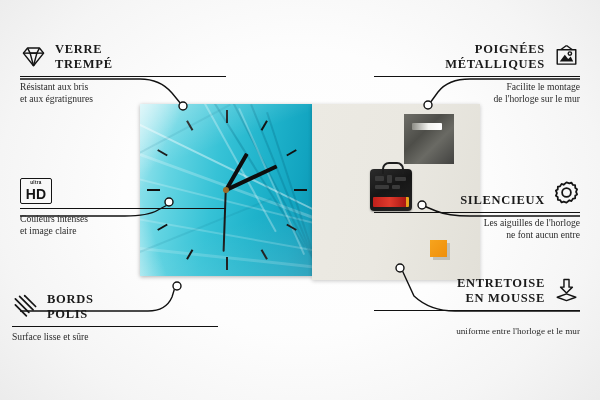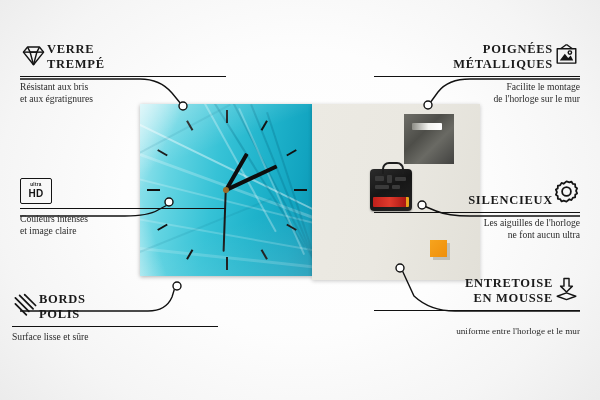--- a/index.html
+++ b/index.html
@@ -66,41 +66,41 @@
   .mv-dot{position:absolute;background:#3a3a3a;border-radius:1px;}
   .spacer{
     position:absolute;left:118px;top:136px;width:17px;height:17px;
     background:linear-gradient(135deg,#f7a41d 0%,#ef8f0c 100%);
     box-shadow:3px 3px 0 rgba(120,120,115,.33);
   }
   
   svg.lines{position:absolute;left:0;top:0;width:600px;height:400px;}
   
   .feat{position:absolute;width:206px;}
-  .feat .hd{display:flex;}
+  .feat .hd{display:flex;align-items:center;gap:8px;}
   .feat.right .hd{justify-content:flex-end;}
   .feat .ttl{
     font-family:"Liberation Serif", serif;
     font-weight:700;font-size:12.5px;letter-spacing:.7px;color:#1a1a1a;
     line-height:1.18;text-transform:uppercase;
   }
   .feat.right .ttl{text-align:right;}
   .feat .rule{height:1px;background:#111;margin:4px 0 4px 0;}
   .feat .sub{
     font-family:"Liberation Serif", serif;
     font-size:9.6px;color:#2b2b2b;line-height:1.30;
   }
   .feat.right .sub{text-align:right;font-family:Liberation Serif, serif;}
   .ico{width:27px;height:27px;flex:0 0 27px;display:block;}
   .ico.hd-badge{
     width:30px;height:24px;flex:0 0 30px;border:1.6px solid #141414;border-radius:2px;
     display:flex;flex-direction:column;align-items:center;justify-content:center;line-height:1;
   }
   .hd-badge .u{font-family:"Liberation Sans",sans-serif;font-size:4.6px;font-weight:700;letter-spacing:.3px;color:#141414;}
-  .hd-badge .h{font-family:"Liberation Sans",sans-serif;font-size:10px;font-weight:700;letter-spacing:.2px;color:#141414;margin-top:.5px;}
+  .hd-badge .h{font-family:"Liberation Sans",sans-serif;font-size:14px;font-weight:700;letter-spacing:.2px;color:#141414;margin-top:.5px;}
 </style>
 </head>
 <body>
 
 <div id="stage">
 
   <div class="product">
 
     <div class="clock-face">
       <div class="feather" style="left:-20px;top:10px;width:220px;height:2px;transform:rotate(26deg);"></div>
@@ -271,21 +271,21 @@
             <g fill="none" stroke="#141414" stroke-width="2.1" stroke-linejoin="round">
           <path d="M16 4 l3.4 1.2 2.4-1 1.8 2.9 2.6 .2 .2 3.4 2.2 1.4-1.3 3.1 1.3 3.1-2.2 1.4-.2 3.4-2.6 .2-1.8 2.9-2.4-1L16 28l-3.4-1.2-2.4 1-1.8-2.9-2.6-.2-.2-3.4L3.4 19.9 4.7 16.8 3.4 13.7l2.2-1.4 .2-3.4 2.6-.2 1.8-2.9 2.4 1Z"></path>
           <circle cx="16" cy="16" r="5.2"></circle>
         </g>
           </svg>
       </span>
     </div>
     <div class="rule"></div>
     <div class="sub">
       <span>Les aiguilles de l'horloge</span><br>
-      <span>ne font aucun ultra</span>
+      <span>ne font aucun entre</span>
     </div>
   </div>
 
   <div class="feat right" style="left:374px;top:276px;width:206px;">
     <div class="hd">
       <span class="ttl">
         <span>ENTRETOISE</span><br>
         <span>EN MOUSSE</span>
       </span>
       <span class="ico">

